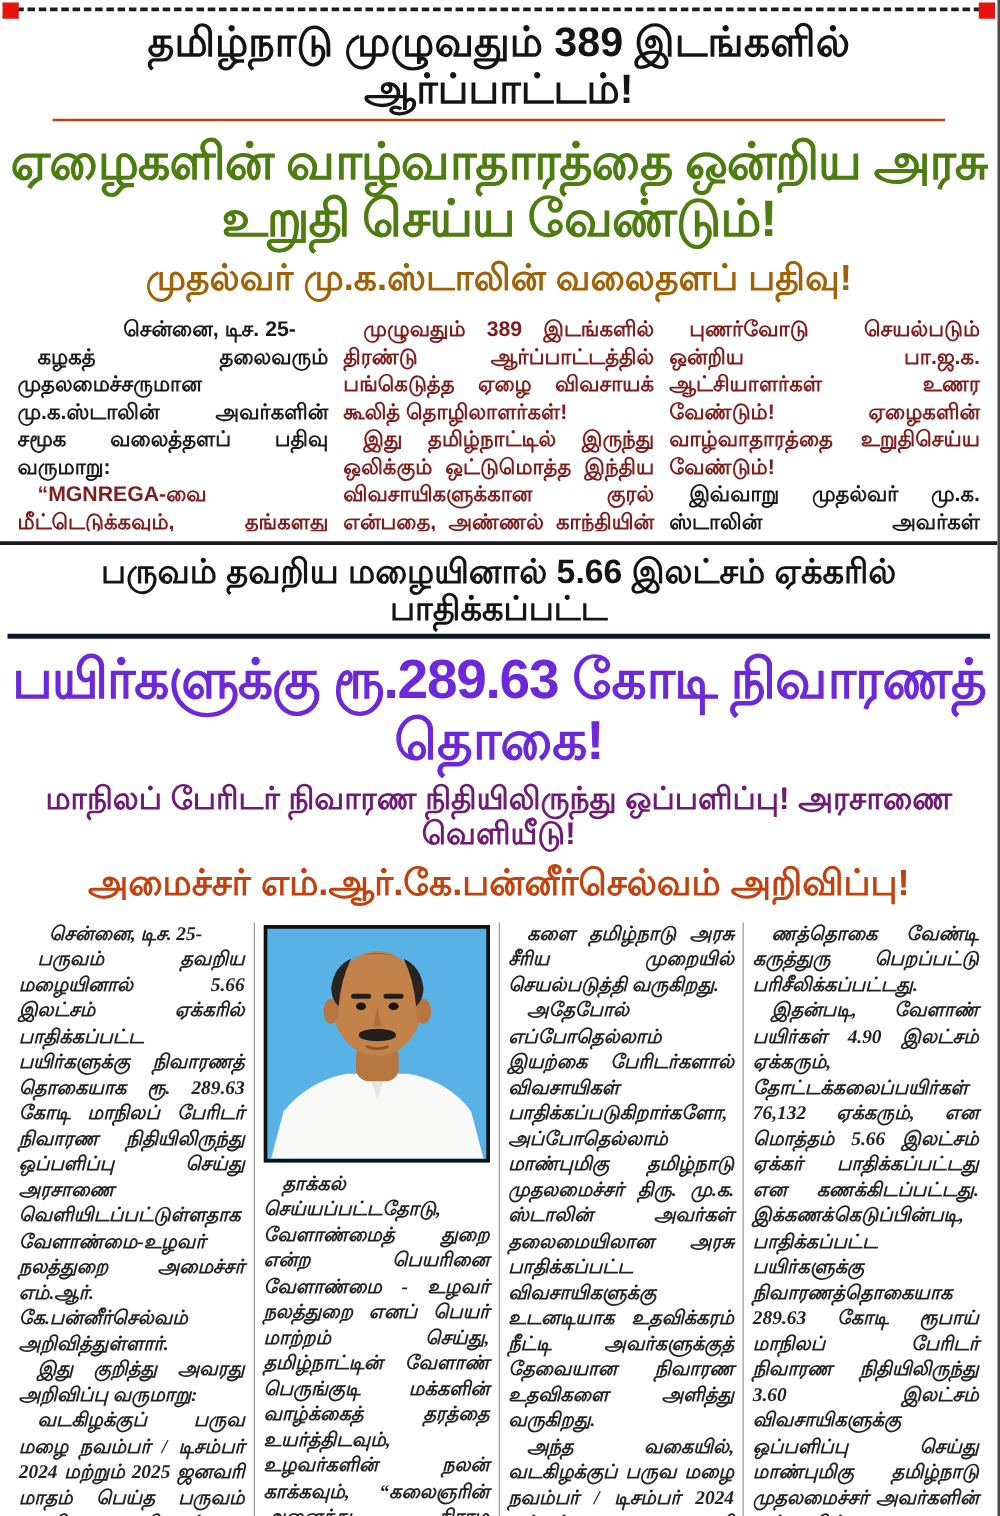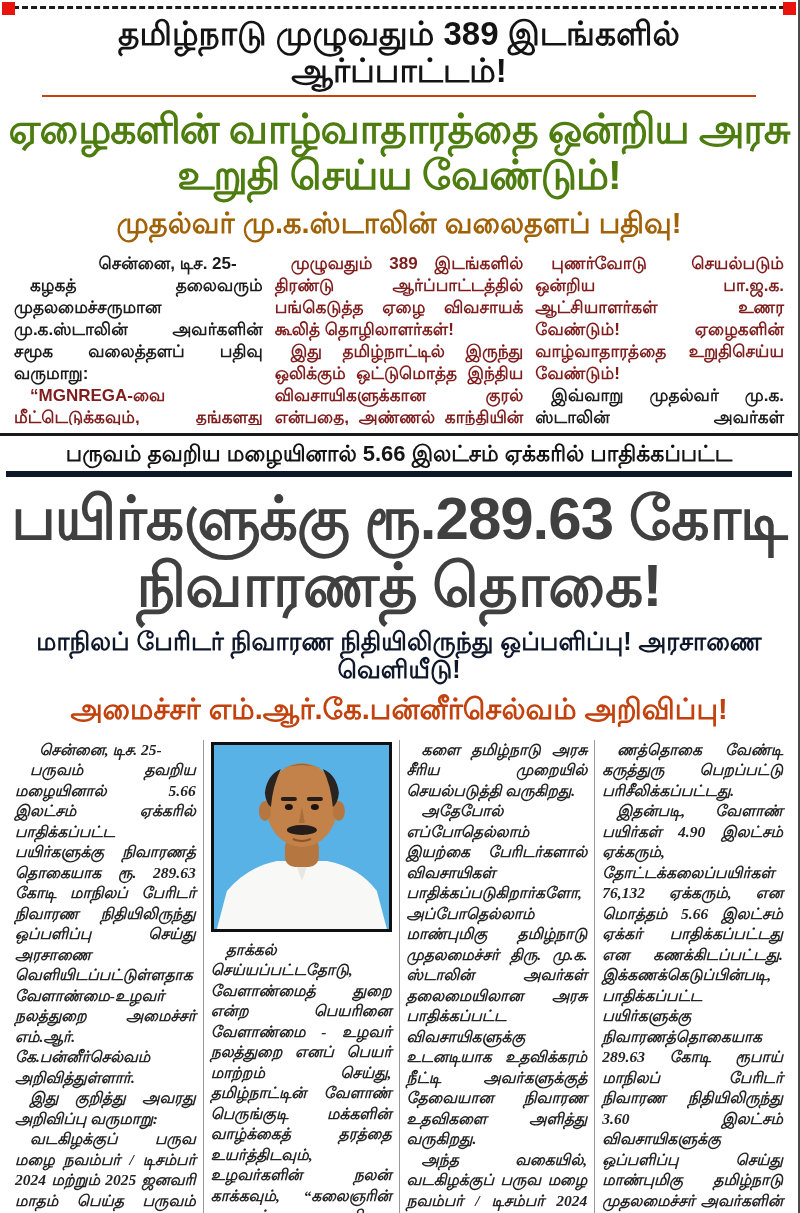--- a/index.html
+++ b/index.html
@@ -23,23 +23,23 @@
   .corner-sq.left{left:-2px;}
   .corner-sq.right{right:-2px;}
 
   
   .a1{padding-top:16px;}
   .hl{margin:0;text-align:center;font-weight:bold;line-height:1.12;}
   .a1-main{font-size:33px;color:#141414;margin:0 42px;padding-bottom:5px;border-bottom:2px solid #c2410c;}
   .a1-red{font-size:41px;color:#4d7c0f;margin:10px 6px 4px 6px;letter-spacing:-1px;}
   .a1-sub{font-size:29px;color:#a16207;margin:8px 10px 10px 10px;}
 
-  .a2-top{font-size:22px;color:#141414;margin:6px 6px 0 6px;padding-bottom:4px;border-bottom:6px solid #0f172a;}
-  .a2-blue{font-size:60px;color:#404040;margin:8px 4px 2px 4px;letter-spacing:-1px;}
-  .a2-sub1{font-size:25px;color:#0f172a;margin:8px 8px 0 8px;}
+  .a2-top{font-size:27px;color:#141414;margin:6px 6px 0 6px;padding-bottom:4px;border-bottom:4px solid #0f172a;}
+  .a2-blue{font-size:44px;color:#6d28d9;margin:8px 4px 2px 4px;letter-spacing:-1px;}
+  .a2-sub1{font-size:25px;color:#701a75;margin:8px 8px 0 8px;}
   .a2-sub2{font-size:29px;color:#c2410c;margin:10px 10px 8px 10px;}
 
   
   .article-divider{border-top:3px solid #1a1a1a;margin:8px 0 0 0;}
 
   
   .cols{display:flex;padding:4px 8px 0 8px;box-sizing:border-box;justify-content:space-between;}
   .col{flex:1 1 0;min-width:0;box-sizing:border-box;}
   .cols3 .col{padding:0 6px;}
   .cols4 .col{padding:0 7px;}

